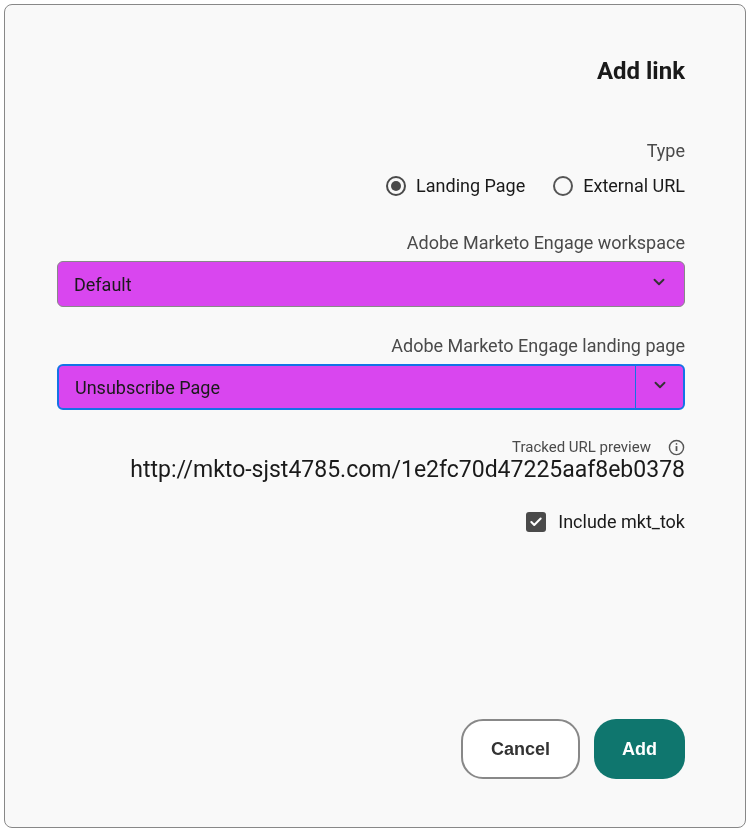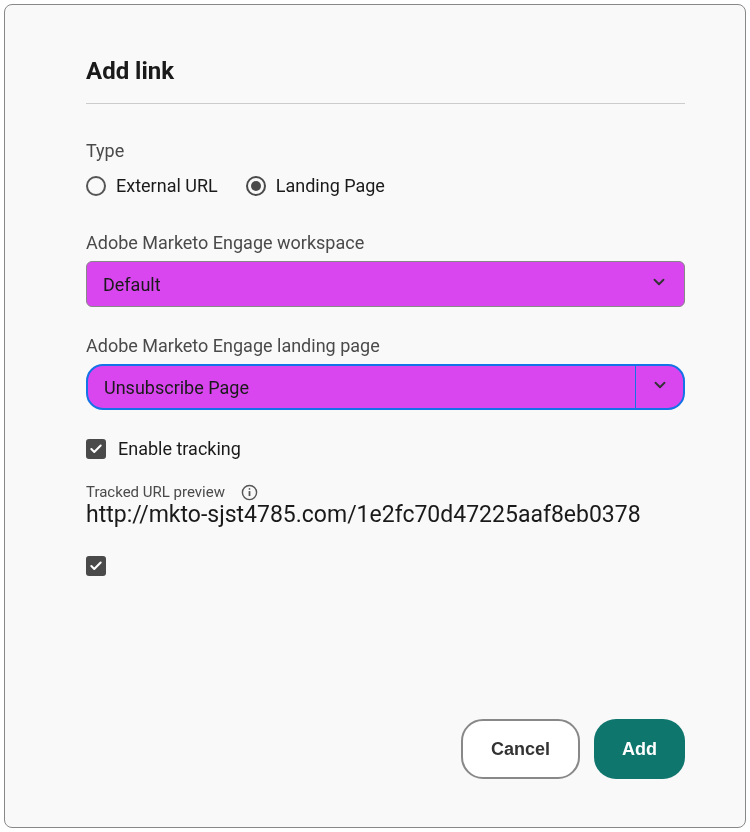--- a/index.html
+++ b/index.html
@@ -8,25 +8,26 @@
       background: #fff;
       width: 750px;
       height: 832px;
       padding: 4px;
     }
     .dialog {
       width: 100%;
       height: 100%;
       border: 1px solid #888;
       border-radius: 8px;
-      padding: 52px 60px 48px 81px;
+      padding: 52px 60px 48px 52px;
       background: #f9f9f9;
       position: relative;
       display: flex;
       flex-direction: column;
+      align-items: flex-end;
     }
     .dialog-title {
       font-size: 24px;
       font-weight: 700;
       color: #1a1a1a;
       margin-bottom: 18px;
     }
     .divider {
       height: 1px;
       background: #ccc;
@@ -92,21 +93,20 @@
       cursor: pointer;
       margin-bottom: 28px;
     }
     .select.focused {
       border: 2px solid #1473e6;
       padding: 0 15px;
     }
     .select.split {
       padding: 0;
       padding-left: 16px;
-      border-radius: 17px;
     }
     .select-value {
       flex: 1;
     }
     .chevron {
       flex-shrink: 0;
     }
     .split-chevron-zone {
       height: 100%;
       width: 48px;
@@ -197,28 +197,28 @@
 
 <div class="dialog">
 
   <div class="dialog-title">Add link</div>
   <div class="divider"></div>
 
   <div class="label">Type</div>
 
   <div class="radio-group">
     <div class="radio-option">
-      <span class="radio-circle"></span>
-      <span class="radio-label">External URL</span>
-    </div>
-    <div class="radio-option">
       <span class="radio-circle selected">
         <span class="radio-dot"></span>
       </span>
       <span class="radio-label">Landing Page</span>
+    </div>
+    <div class="radio-option">
+      <span class="radio-circle"></span>
+      <span class="radio-label">External URL</span>
     </div>
   </div>
 
   <div class="field-label">Adobe Marketo Engage workspace</div>
   <div class="select">
     <span class="select-value">Default</span>
     <span class="chevron">
       <svg width="18" height="18" viewBox="0 0 24 24" fill="none" stroke="#333" stroke-width="2.5" stroke-linecap="round" stroke-linejoin="round">
           <polyline points="6 9 12 15 18 9"></polyline>
         </svg>
@@ -230,47 +230,40 @@
     <span class="select-value">Unsubscribe Page</span>
     <span class="split-chevron-zone">
       <span class="chevron">
         <svg width="18" height="18" viewBox="0 0 24 24" fill="none" stroke="#333" stroke-width="2.5" stroke-linecap="round" stroke-linejoin="round">
             <polyline points="6 9 12 15 18 9"></polyline>
           </svg>
       </span>
     </span>
   </div>
 
-  <div class="checkbox-row">
-    <span class="checkbox">
-      <svg width="14" height="14" viewBox="0 0 24 24" fill="none" stroke="#fff" stroke-width="3.5" stroke-linecap="round" stroke-linejoin="round">
-          <polyline points="20 6 9 17 4 12"></polyline>
-        </svg>
-    </span>
-    <span class="checkbox-label">Enable tracking</span>
-  </div>
 
   <div class="preview-label-row">
     <span class="preview-label">Tracked URL preview</span>
     <span class="info-icon">
       <svg width="17" height="17" viewBox="0 0 24 24" fill="none" stroke="#555" stroke-width="2">
           <circle cx="12" cy="12" r="10"></circle>
           <line x1="12" y1="10" x2="12" y2="17" stroke-width="2.5"></line>
           <circle cx="12" cy="7" r="1.2" fill="#555" stroke="none"></circle>
         </svg>
     </span>
   </div>
   <div class="url-text">http://mkto-sjst4785.com/1e2fc70d47225aaf8eb0378</div>
 
   <div class="checkbox-row">
     <span class="checkbox">
       <svg width="14" height="14" viewBox="0 0 24 24" fill="none" stroke="#fff" stroke-width="3.5" stroke-linecap="round" stroke-linejoin="round">
           <polyline points="20 6 9 17 4 12"></polyline>
         </svg>
     </span>
+    <span class="checkbox-label">Include mkt_tok</span>
   </div>
 
   <div class="button-row">
     <button class="btn btn-secondary">Cancel</button>
     <button class="btn btn-primary">Add</button>
   </div>
 
 </div>
 
 </body></html>

